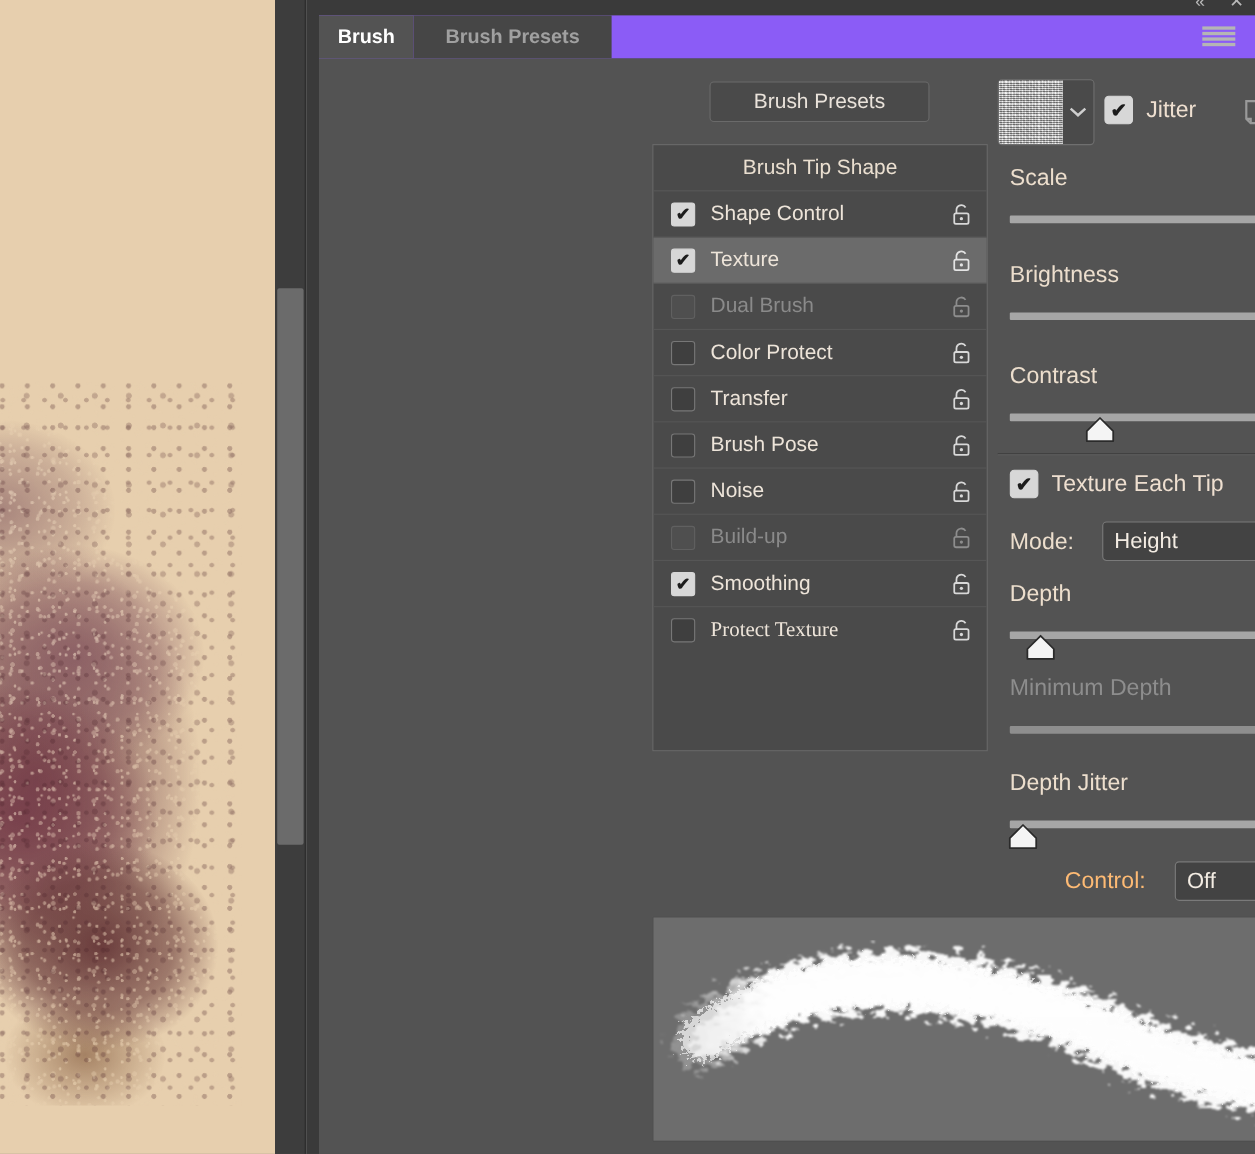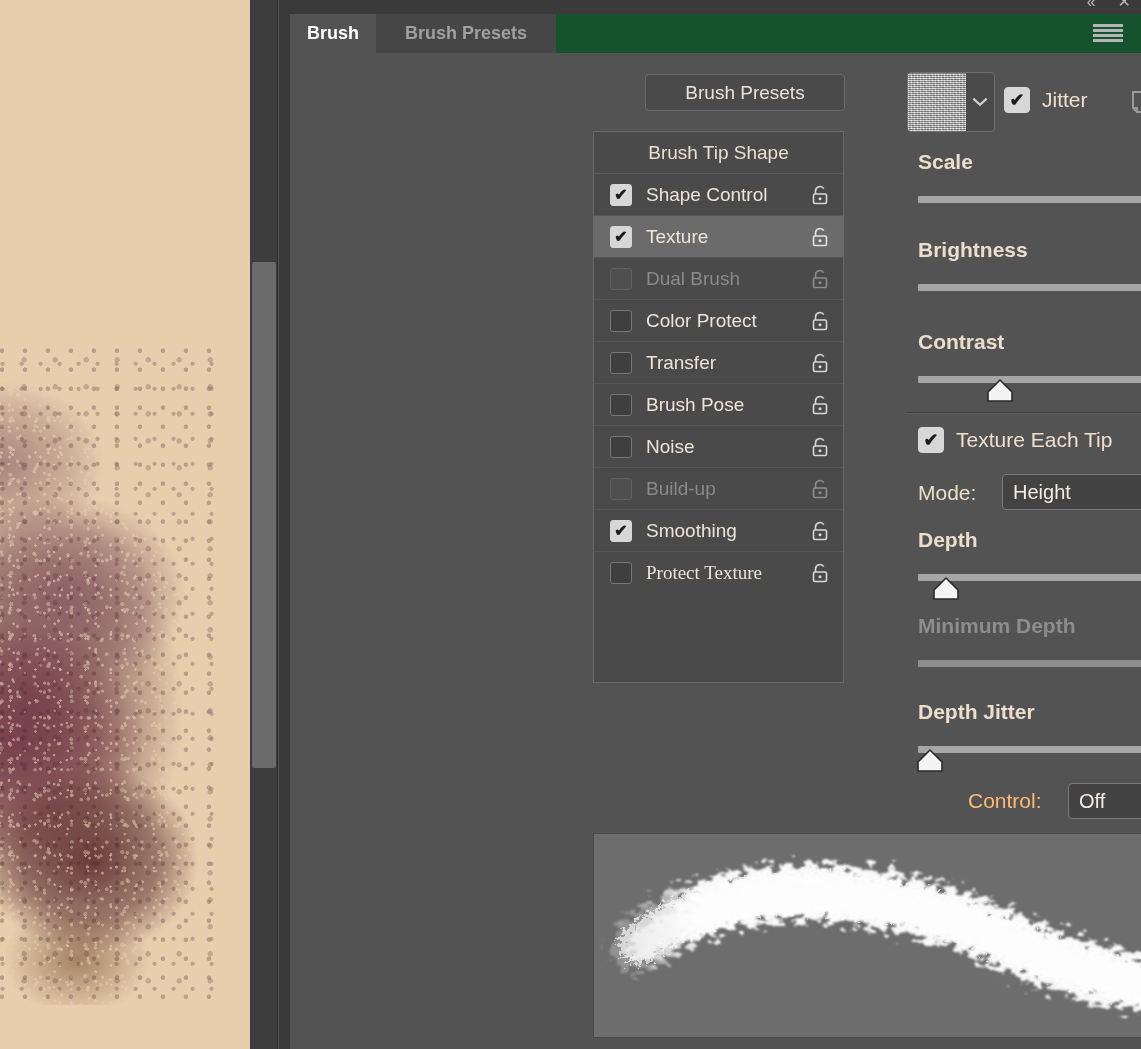--- a/index.html
+++ b/index.html
@@ -89,21 +89,21 @@
     background: #3a3a3a;
   }
   .win-ctrls {
     position: absolute; right: 10px; top: -6px;
     display: flex; gap: 22px; align-items: center;
   }
   .win-ico { color: #b9b9b9; font-size: 16px; line-height: 1; cursor: pointer; }
 
   .tabbar {
     position: absolute; left: 0; top: 14px; width: 851px; height: 39px;
-    background: #14532d;
+    background: #8b5cf6;
     text-align: center;
   }
   .tab {
     position: absolute; top: 0; height: 39px;
     display: flex; align-items: center; justify-content: center;
     font-size: 18px; cursor: pointer; padding: 0 16px;
   }
   .tab.active { background: #535353; color: #ffffff; font-weight: bold; }
   .tab.inactive { background: #464646; color: #a0a0a0; font-weight: bold; }
   .tab-brush { left: 0; width: 86px; }
@@ -122,21 +122,21 @@
   
   .presets-btn {
     position: absolute; left: 355px; top: 74px; width: 200px; height: 37px;
     background: #4a4a4a; border: 1px solid #6a6a6a; border-radius: 4px;
     color: #eae3db; font-size: 19px;
     display: flex; align-items: center; justify-content: center; cursor: pointer;
   }
 
   
   .optlist {
-    position: absolute; left: 303px; top: 131px; width: 251px; height: 552px;
+    position: absolute; left: 303px; top: 131px; width: 305px; height: 552px;
     background: #4a4a4a; border: 1px solid #6a6a6a;
   }
   .optlist-head {
     height: 42px; display: flex; align-items: center; justify-content: center;
     color: #eadfd0; font-size: 19px; border-bottom: 1px solid #595959; cursor: pointer;
   }
   .optrow {
     position: relative; height: 42px; display: flex; align-items: center;
     border-bottom: 1px solid #565656; padding-left: 16px; cursor: pointer;
   }
@@ -186,21 +186,21 @@
   }
   .inv-lbl {
     position: absolute; left: 135px; top: 88px;
     color: #eedfd0; font-size: 21px;
   }
   .newdoc-ico {
     position: absolute; left: 222px; top: 90px; width: 24px; height: 24px; cursor: pointer;
   }
 
   .srow { position: absolute; left: 11px; width: 500px; }
-  .srow .lbl { position: absolute; left: 0; top: 0; font-size: 21px; color: #ecdecd; font-weight: bold; }
+  .srow .lbl { position: absolute; left: 0; top: 0; font-size: 21px; color: #ecdecd; }
   .srow .lbl.dim { color: #8d8d8d; }
   .track {
     position: absolute; left: 0; width: 487px; height: 7px;
     background: #a6a6a6; border-radius: 1px;
   }
   .thumb {
     position: absolute; width: 30px; height: 26px; cursor: pointer;
   }
   .thumb svg { display: block; }
 

